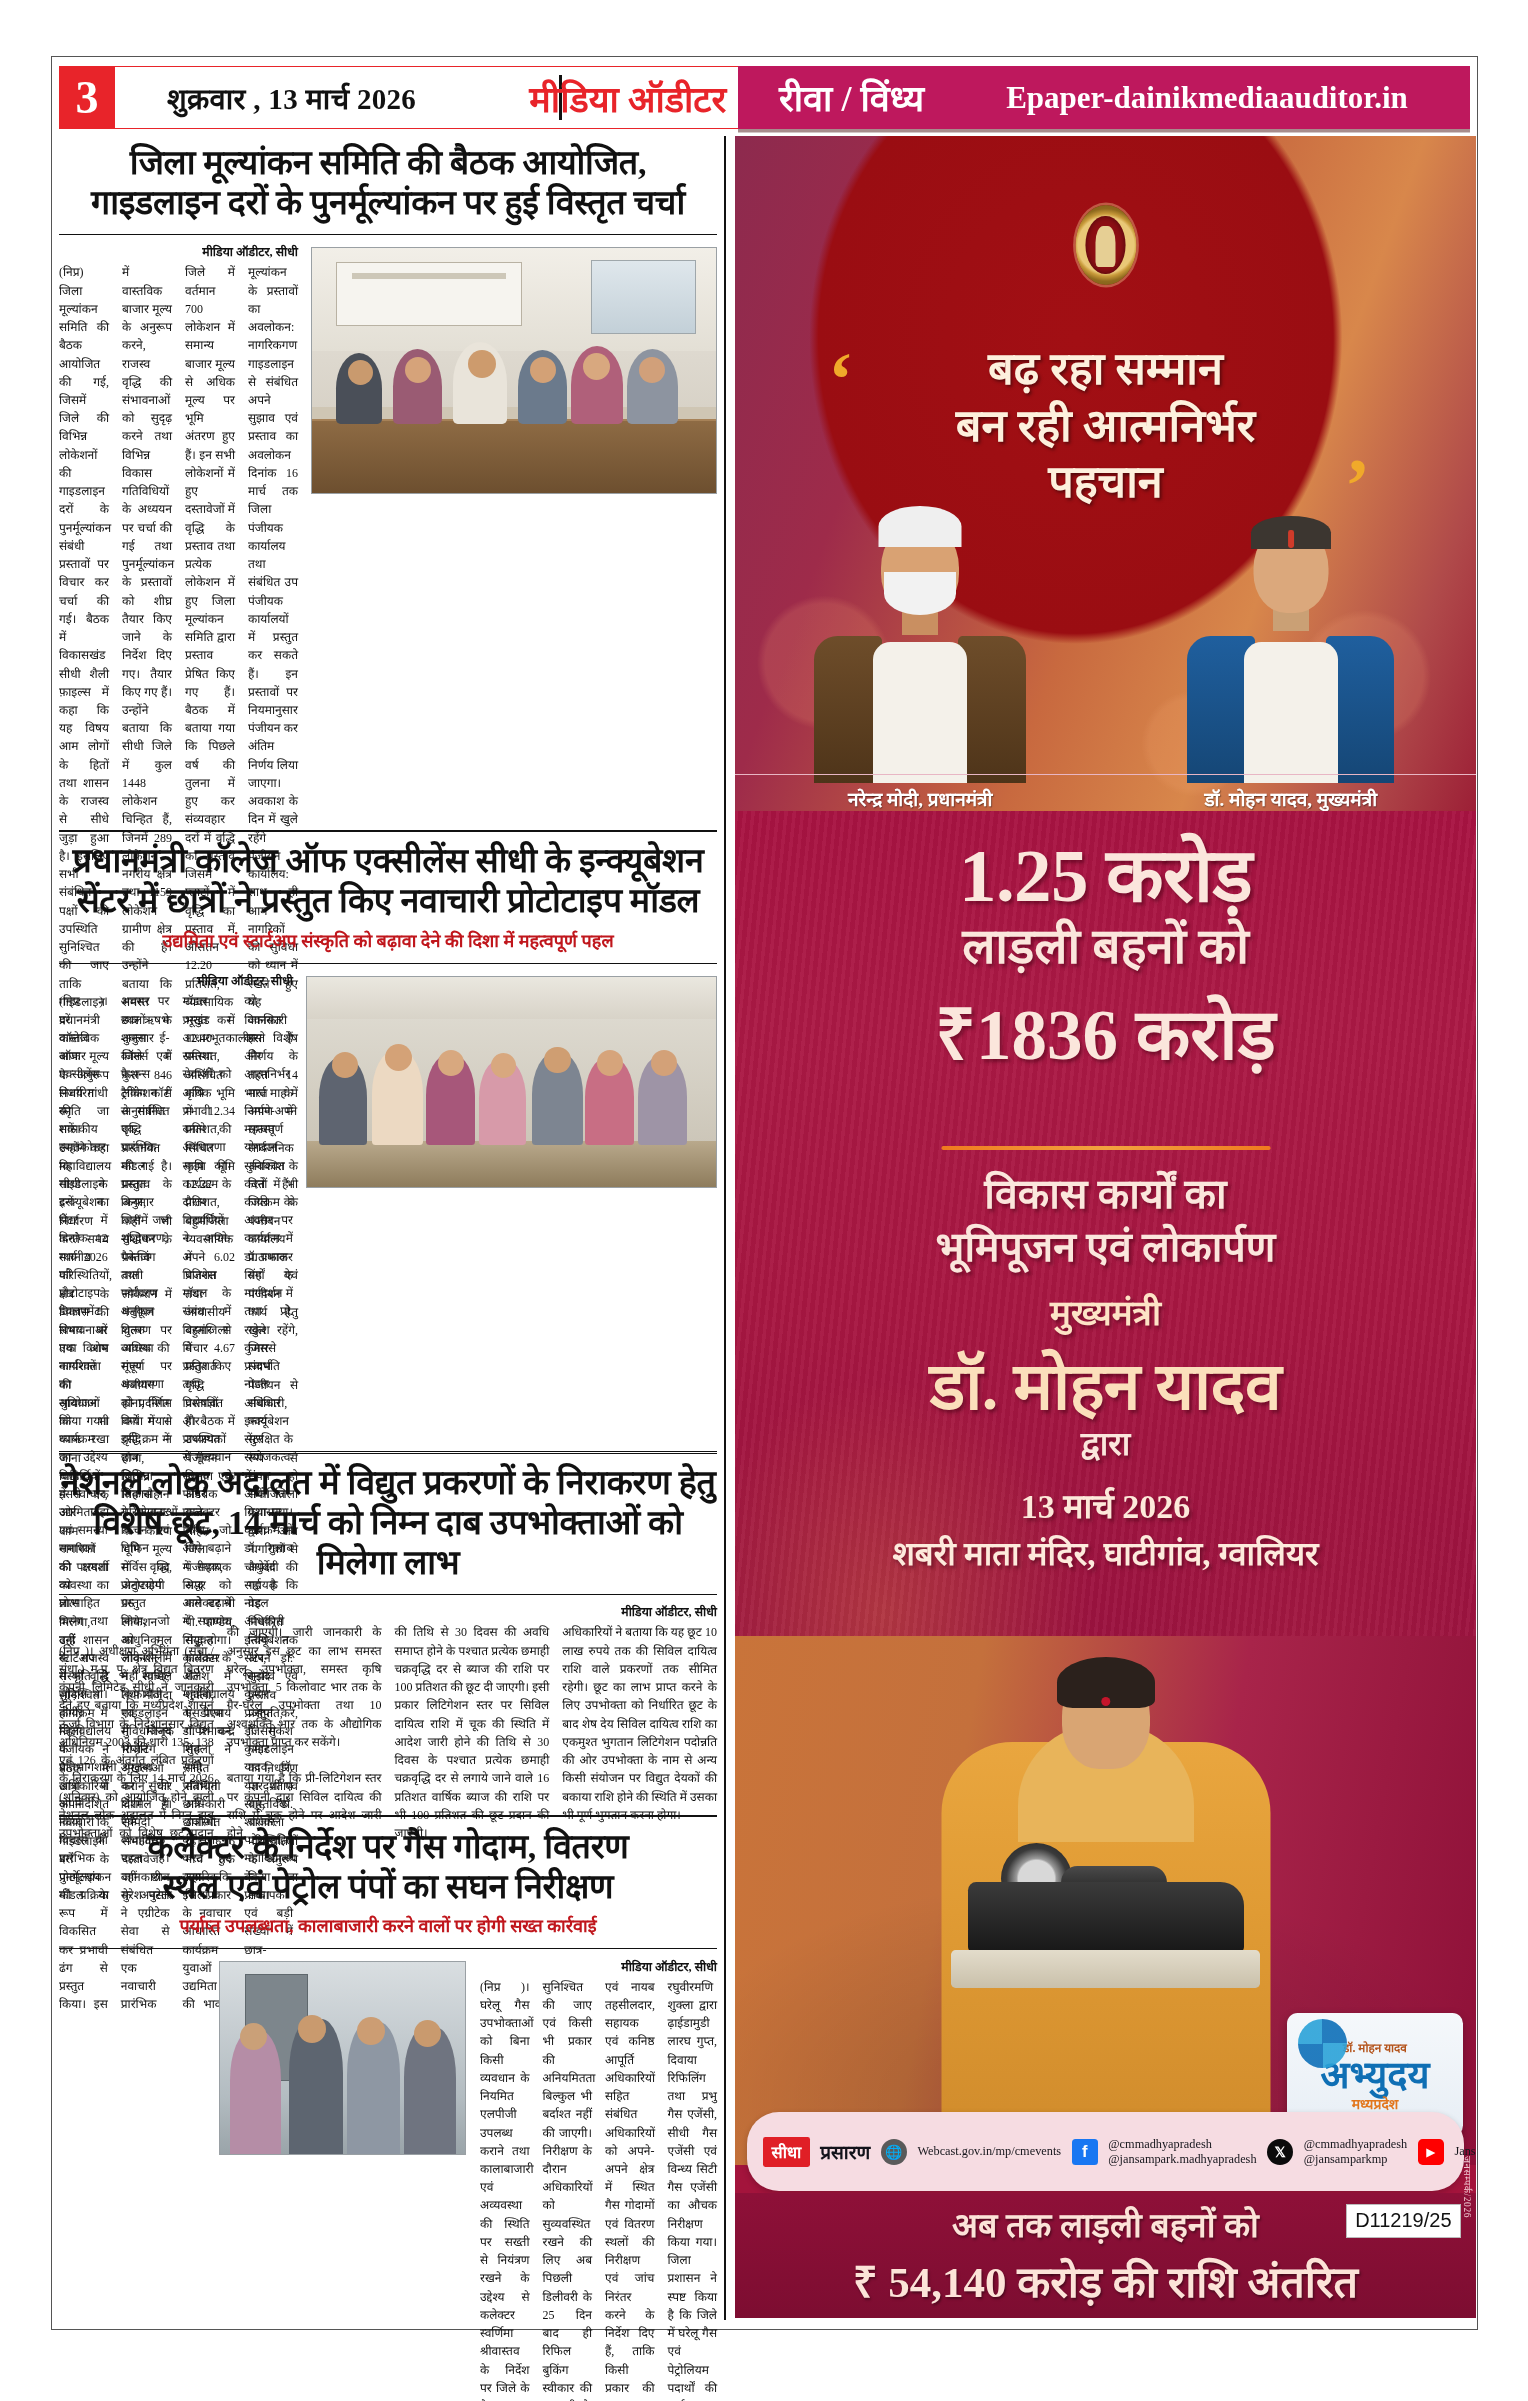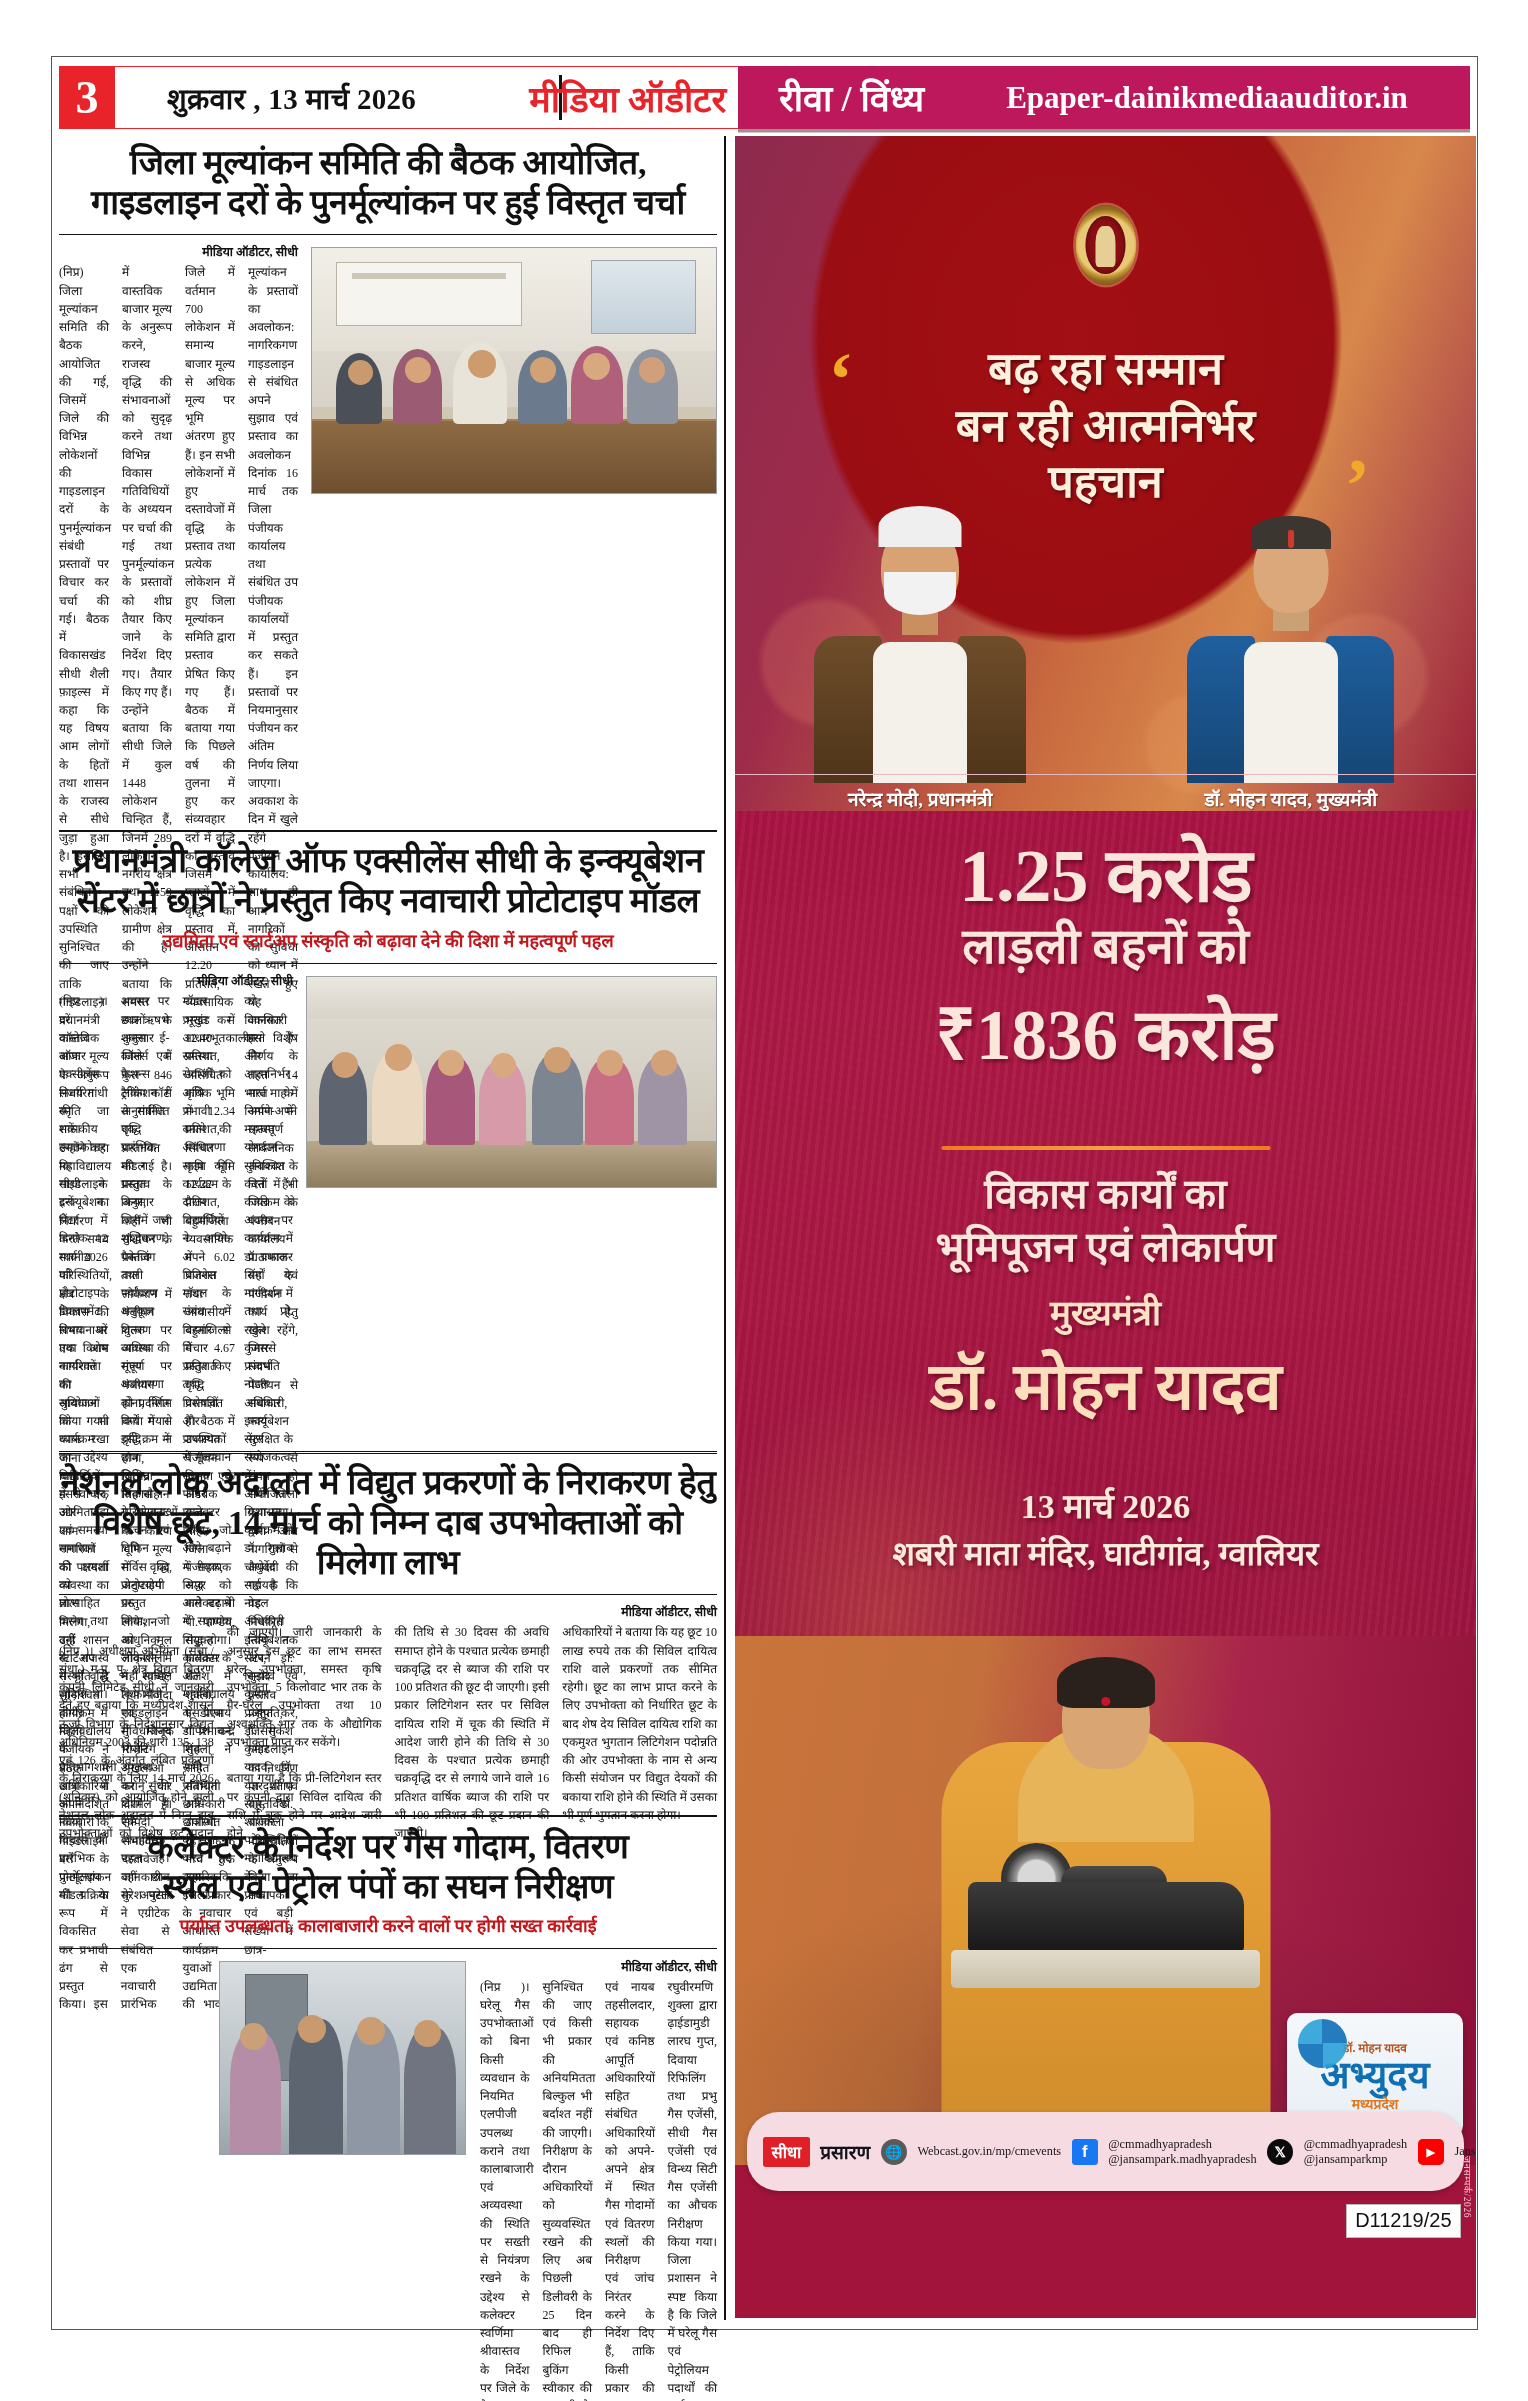--- a/index.html
+++ b/index.html
@@ -575,20 +575,21 @@
 
       <div class="bignum n1">1.25 करोड़</div>
       <div class="bignum n2">लाड़ली बहनों को</div>
       <div class="bignum n3">₹1836 करोड़</div>
       <div class="orange-rule"></div>
       <div class="bignum n5" style="white-space:pre-line;">विकास कार्यों का
 भूमिपूजन एवं लोकार्पण</div>
 
       <div class="bignum cmlabel">मुख्यमंत्री</div>
       <div class="bignum cmname">डॉ. मोहन यादव</div>
+      <div class="bignum cmby">द्वारा</div>
       <div class="bignum addate">13 मार्च 2026</div>
       <div class="bignum advenue">शबरी माता मंदिर, घाटीगांव, ग्वालियर</div>
 
       <div class="ad-photo">
         <div class="sewer-saree"></div>
         <div class="sewer-dupatta"></div>
         <div class="sewer-head"></div>
         <div class="sewer-hair"></div>
         <div class="sewer-bindi"></div>
         <div class="machine">
@@ -614,20 +615,24 @@
         <div class="sb-ic fb">f</div>
         <div class="sb-txt" style="white-space:pre-line;">@cmmadhyapradesh
 @jansampark.madhyapradesh</div>
         <div class="sb-ic x">𝕏</div>
         <div class="sb-txt" style="white-space:pre-line;">@cmmadhyapradesh
 @jansamparkmp</div>
         <div class="sb-ic yt">▶</div>
         <div class="sb-txt">JansamparkMP</div>
       </div>
 
+      <div class="ad-bottom">
+        <div class="ab1">अब तक लाड़ली बहनों को</div>
+        <div class="ab2">₹ 54,140 करोड़ की राशि अंतरित</div>
+      </div>
 
       <div class="dcode">D11219/25</div>
       <div class="vert-code">जनसम्पर्क/2026</div>
 
     </div>
   </div>
 
 </div>
 
 

